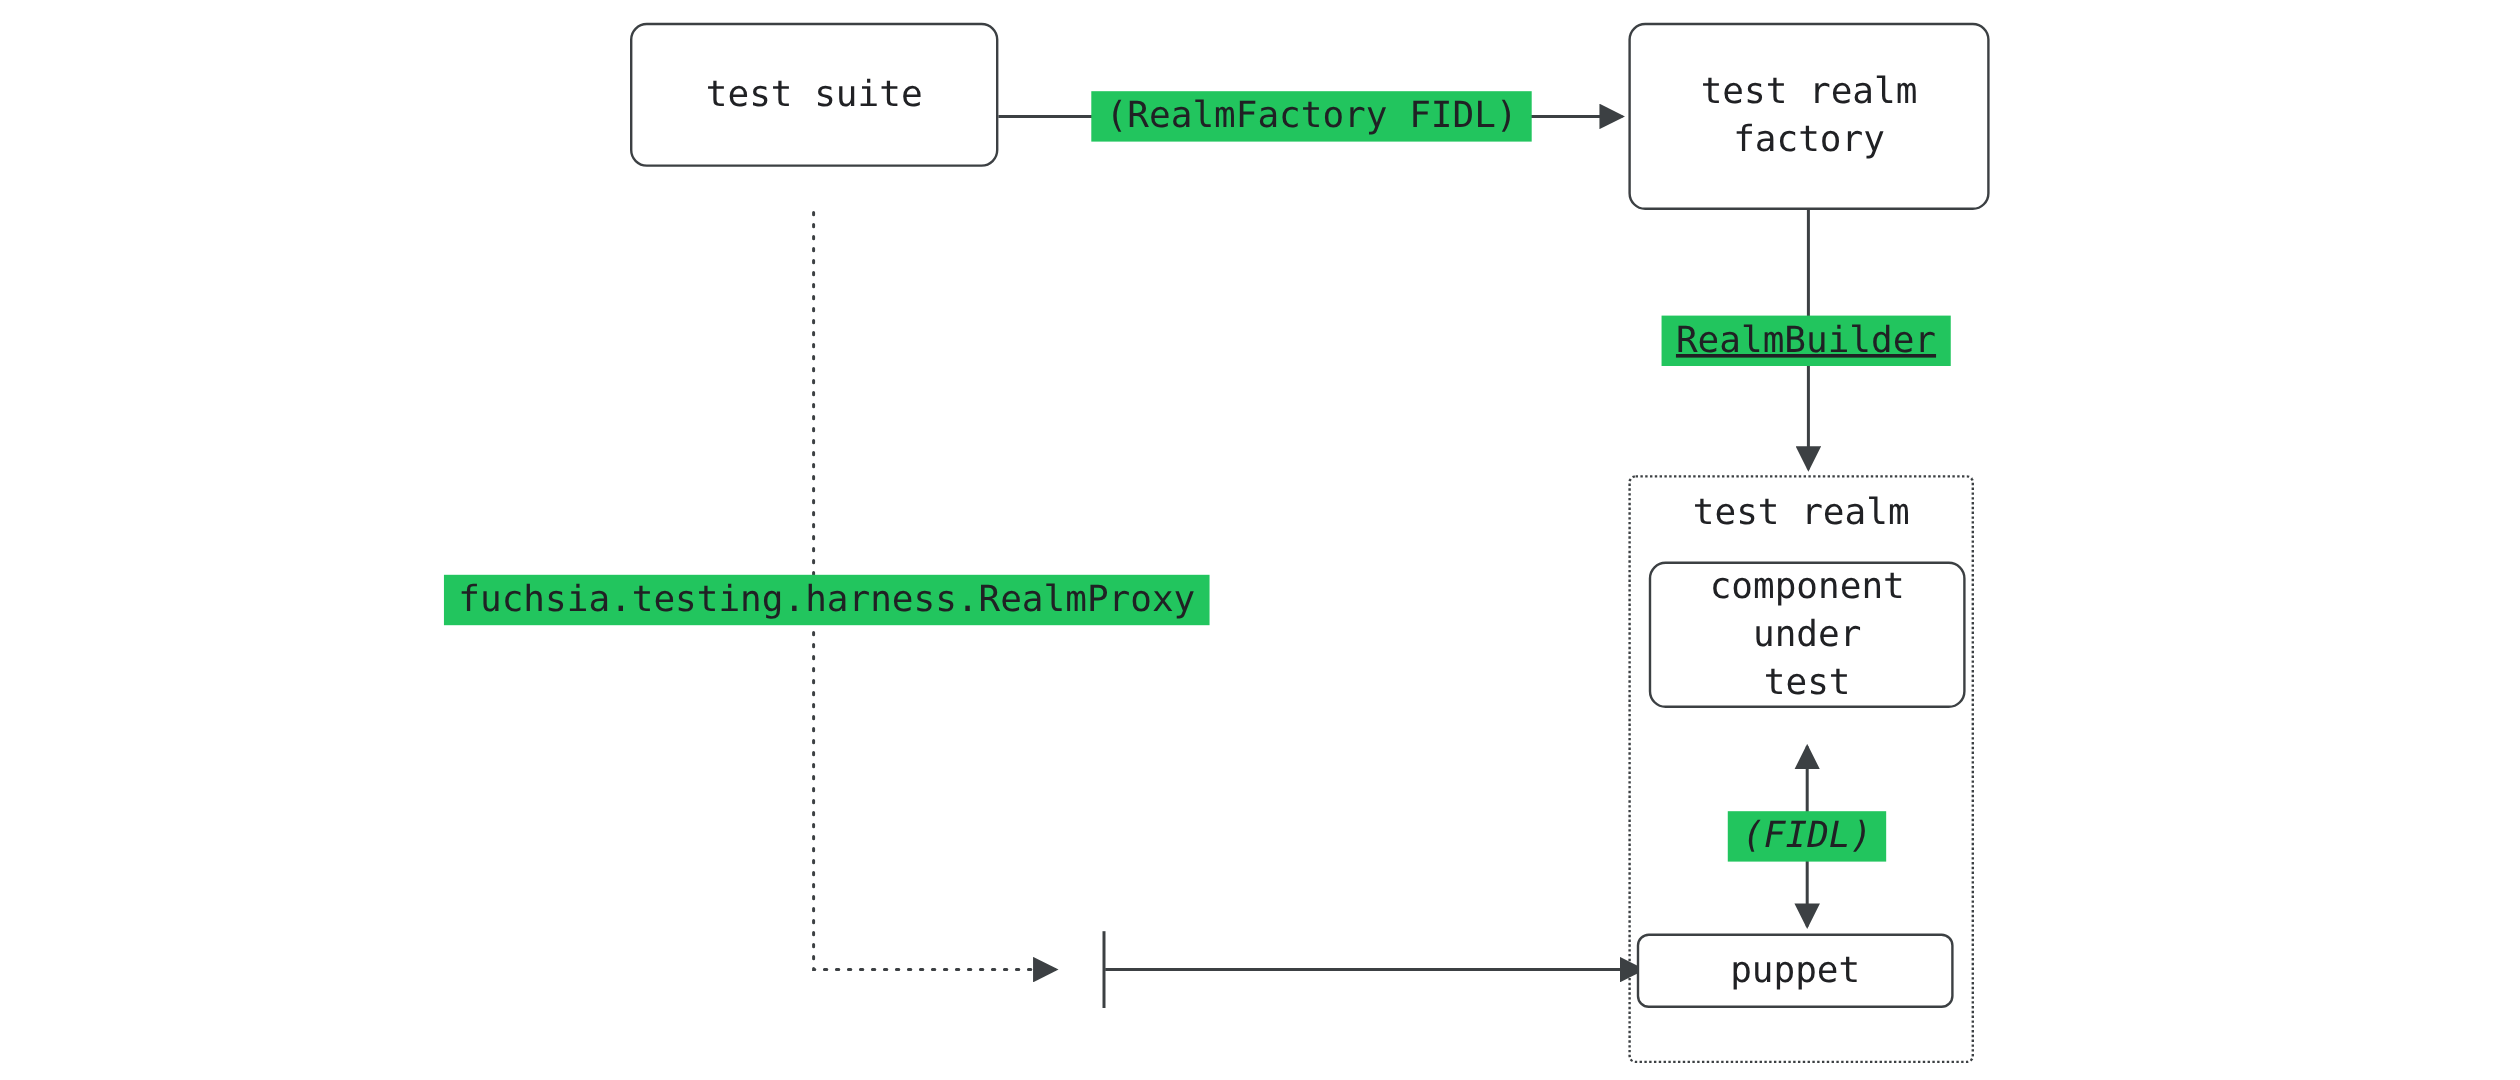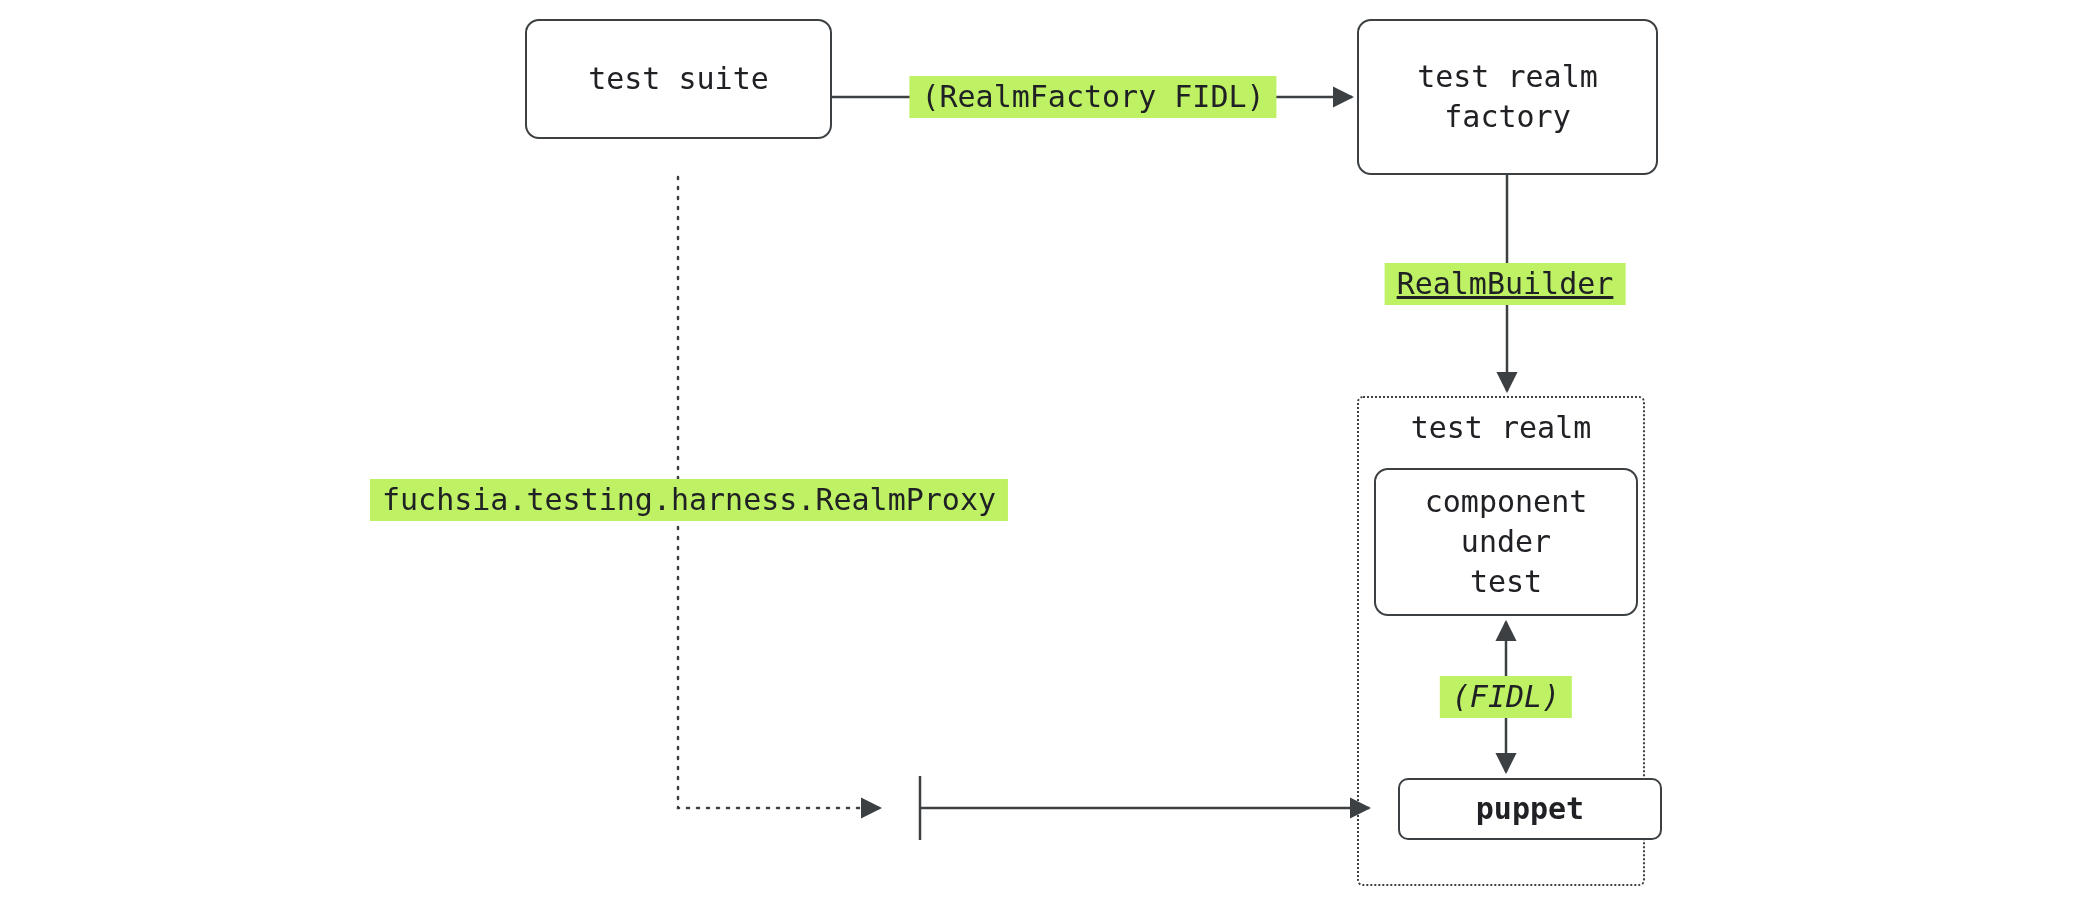--- a/index.html
+++ b/index.html
@@ -42,21 +42,21 @@
     position: absolute;
     box-sizing: border-box;
     border: 2.5px dotted #3c4043;
     border-radius: 6px;
     background: transparent;
     z-index: 1;
   }
   .edge-label {
     position: absolute;
     transform: translate(-50%, -50%);
-    background: #bef264;
+    background: #22c55e;
     padding: 2px 12px;
     font-size: 30px;
     line-height: 38px;
     white-space: nowrap;
     z-index: 3;
   }
   .container-title {
     position: absolute;
     transform: translate(-50%, -50%);
     background: #ffffff;
@@ -106,25 +106,25 @@
 
   <div class="node" style="left:525px; top:19px; width:307px; height:120px;">test suite</div>
 
   <div class="node" style="left:1357px; top:19px; width:301px; height:156px;">test realm
 factory</div>
 
   <div class="dotted-container" style="left:1357px; top:396px; width:288px; height:490px;"></div>
 
   <div class="container-title" style="left:1501px; top:428px;">test realm</div>
 
-  <div class="node" style="left:1374px; top:468px; width:264px; height:148px;">component
+  <div class="node" style="left:1374px; top:468px; width:264px; height:122px;">component
 under
 test</div>
 
-  <div class="node" style="left:1398px; top:778px; width:264px; height:62px; border-radius:10px;font-weight:bold;">puppet</div>
+  <div class="node" style="left:1364px; top:778px; width:264px; height:62px; border-radius:10px;">puppet</div>
 
   <div class="edge-label" style="left:1093px; top:97px;">(RealmFactory FIDL)</div>
 
   <div class="edge-label" style="left:1505px; top:284px;text-decoration:underline;">RealmBuilder</div>
 
   <div class="edge-label" style="left:1506px; top:697px;font-style:italic;">(FIDL)</div>
 
 
   <div class="edge-label" style="left:689px; top:500px;">fuchsia.testing.harness.RealmProxy</div>
 

